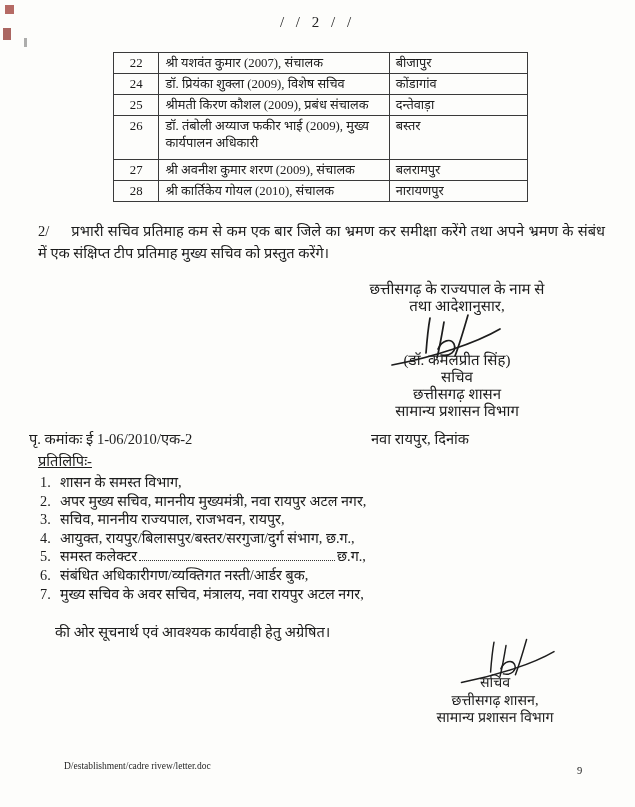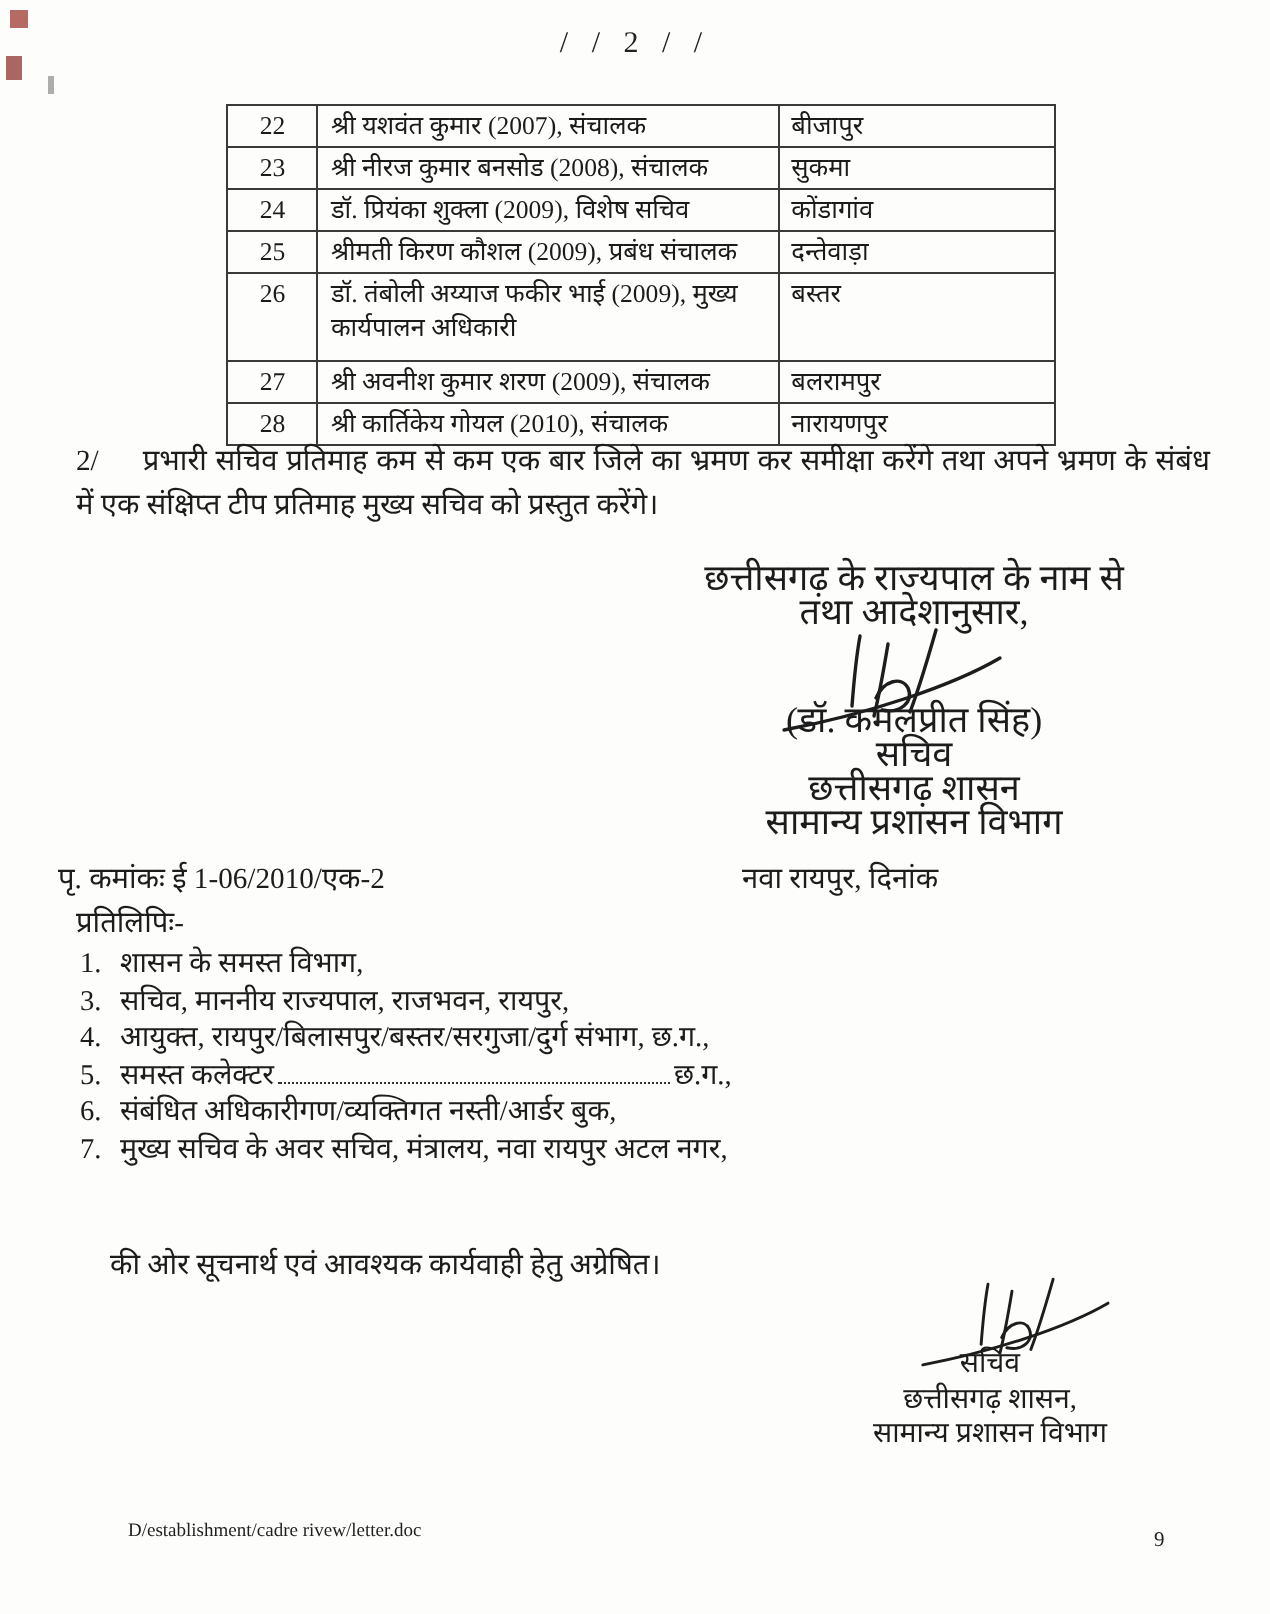--- a/index.html
+++ b/index.html
@@ -33,30 +33,30 @@
   tr td{height:18px;}
 
   .para{
     position:absolute;left:38px;top:220px;width:567px;
     font-size:14.6px;line-height:1.52;text-align:justify;
   }
   .para-num{margin-right:22px;}
 
   .sig1{
     position:absolute;left:328px;top:281px;width:258px;text-align:center;
-    font-size:18px;line-height:17px;
+    font-size:15px;line-height:17px;
   }
   .sig-area{position:relative;height:37px;}
   .sig-svg1{position:absolute;left:60px;top:-2px;width:140px;height:54px;z-index:2;}
 
   .refline{position:absolute;left:29px;top:428px;width:567px;font-size:14.6px;}
   .ref-place{position:absolute;left:342px;top:0;}
 
   .copies-head{
-    position:absolute;left:38px;top:450px;font-size:14.6px;
+    position:absolute;left:38px;top:450px;font-size:14.6px;text-decoration:underline;
   }
   .copies{position:absolute;left:40px;top:473px;width:560px;font-size:14.3px;line-height:18.6px;}
   .citem .num{display:inline-block;min-width:16px;margin-right:4px;}
   .dots{display:inline-block;width:196px;height:11px;border-bottom:1.6px dotted #333;margin:0 2px;}
   .closing{position:absolute;left:55px;top:621px;font-size:14.6px;}
 
   .sig2{
     position:absolute;left:400px;top:674px;width:190px;text-align:center;
     font-size:14.2px;line-height:17.5px;
   }
@@ -77,25 +77,20 @@
   <div class="mark-dash"></div>
 
   <div class="page-header">/ / 2 / /</div>
 
   <table class="officers">
     <tbody>
       <tr>
         <td class="c-no">22</td>
         <td class="c-name">श्री यशवंत कुमार (2007), संचालक</td>
         <td class="c-dist">बीजापुर</td>
-      </tr>
-      <tr>
-        <td class="c-no">23</td>
-        <td class="c-name">श्री नीरज कुमार बनसोड (2008), संचालक</td>
-        <td class="c-dist">सुकमा</td>
       </tr>
       <tr>
         <td class="c-no">24</td>
         <td class="c-name">डॉ. प्रियंका शुक्ला (2009), विशेष सचिव</td>
         <td class="c-dist">कोंडागांव</td>
       </tr>
       <tr>
         <td class="c-no">25</td>
         <td class="c-name">श्रीमती किरण कौशल (2009), प्रबंध संचालक</td>
         <td class="c-dist">दन्तेवाड़ा</td>
@@ -142,20 +137,21 @@
 
   <div class="refline">
     <span>पृ. कमांकः ई 1-06/2010/एक-2</span>
     <span class="ref-place">नवा रायपुर, दिनांक</span>
   </div>
 
   <div class="copies-head">प्रतिलिपिः-</div>
 
   <div class="copies">
     <div class="citem"><span class="num">1.</span><span>शासन के समस्त विभाग,</span></div>
+    <div class="citem"><span class="num">2.</span><span>अपर मुख्य सचिव, माननीय मुख्यमंत्री, नवा रायपुर अटल नगर,</span></div>
     <div class="citem"><span class="num">3.</span><span>सचिव, माननीय राज्यपाल, राजभवन, रायपुर,</span></div>
     <div class="citem"><span class="num">4.</span><span>आयुक्त, रायपुर/बिलासपुर/बस्तर/सरगुजा/दुर्ग संभाग, छ.ग.,</span></div>
     <div class="citem"><span class="num">5.</span><span>समस्त कलेक्टर</span><span class="dots"></span><span>छ.ग.,</span></div>
     <div class="citem"><span class="num">6.</span><span>संबंधित अधिकारीगण/व्यक्तिगत नस्ती/आर्डर बुक,</span></div>
     <div class="citem"><span class="num">7.</span><span>मुख्य सचिव के अवर सचिव, मंत्रालय, नवा रायपुर अटल नगर,</span></div>
   </div>
 
   <div class="closing">की ओर सूचनार्थ एवं आवश्यक कार्यवाही हेतु अग्रेषित।</div>
 
   <div class="sig2">

